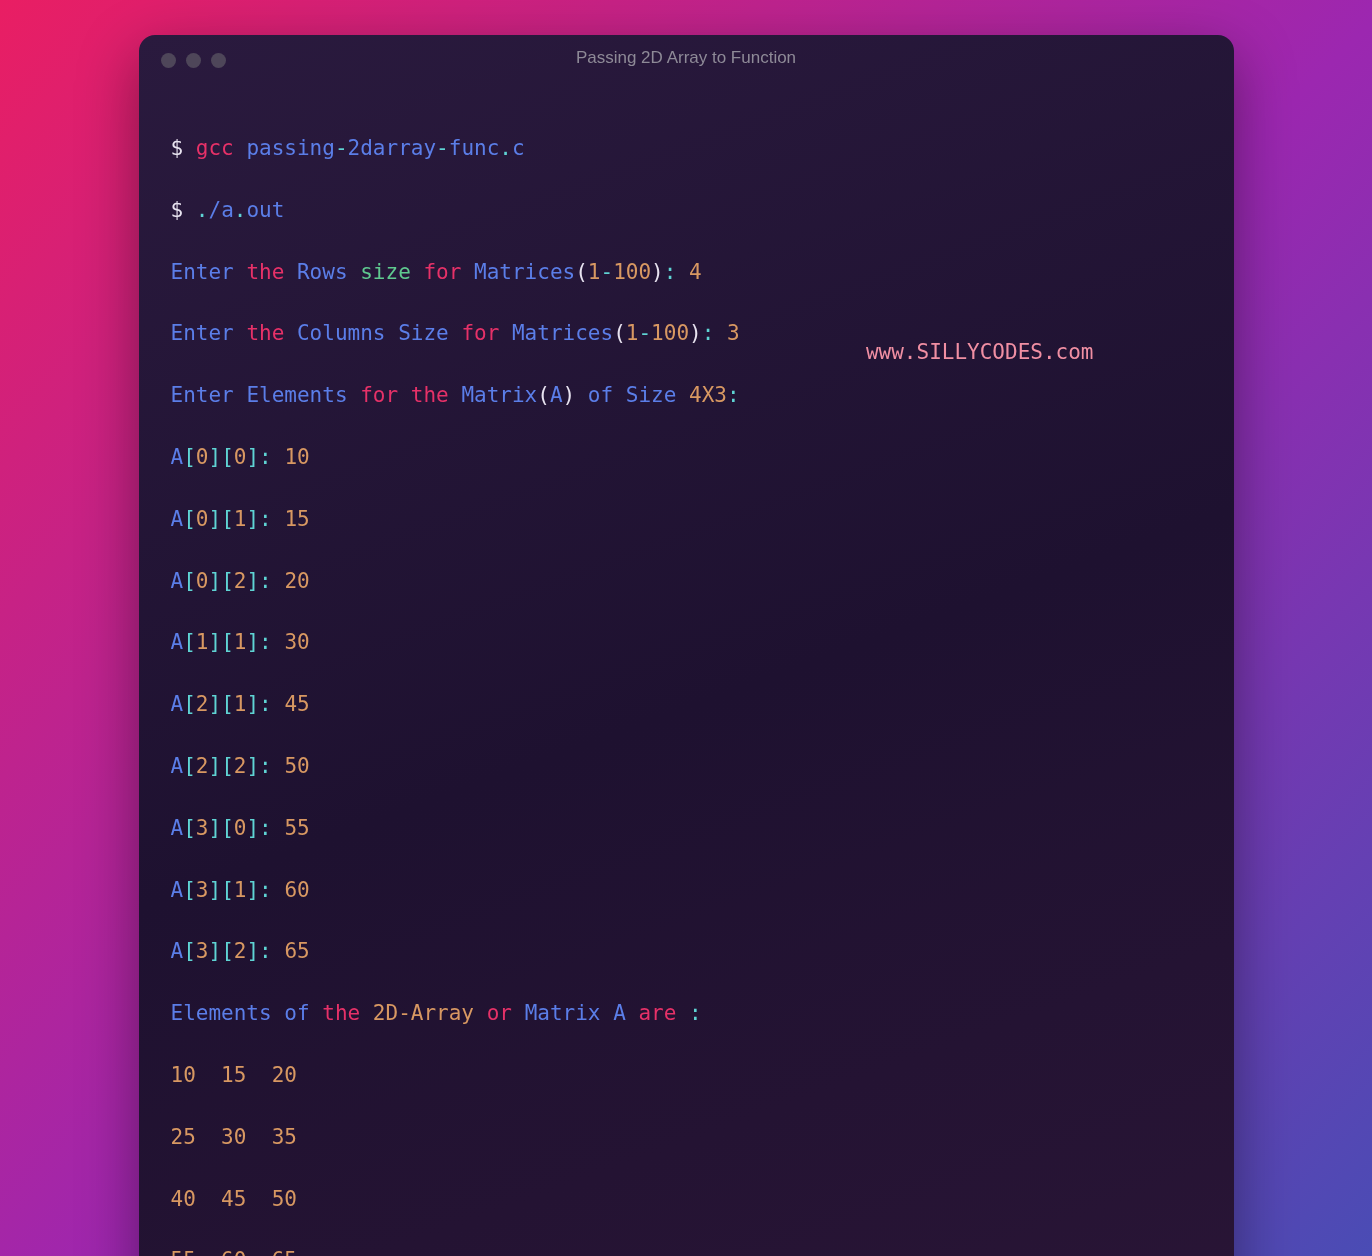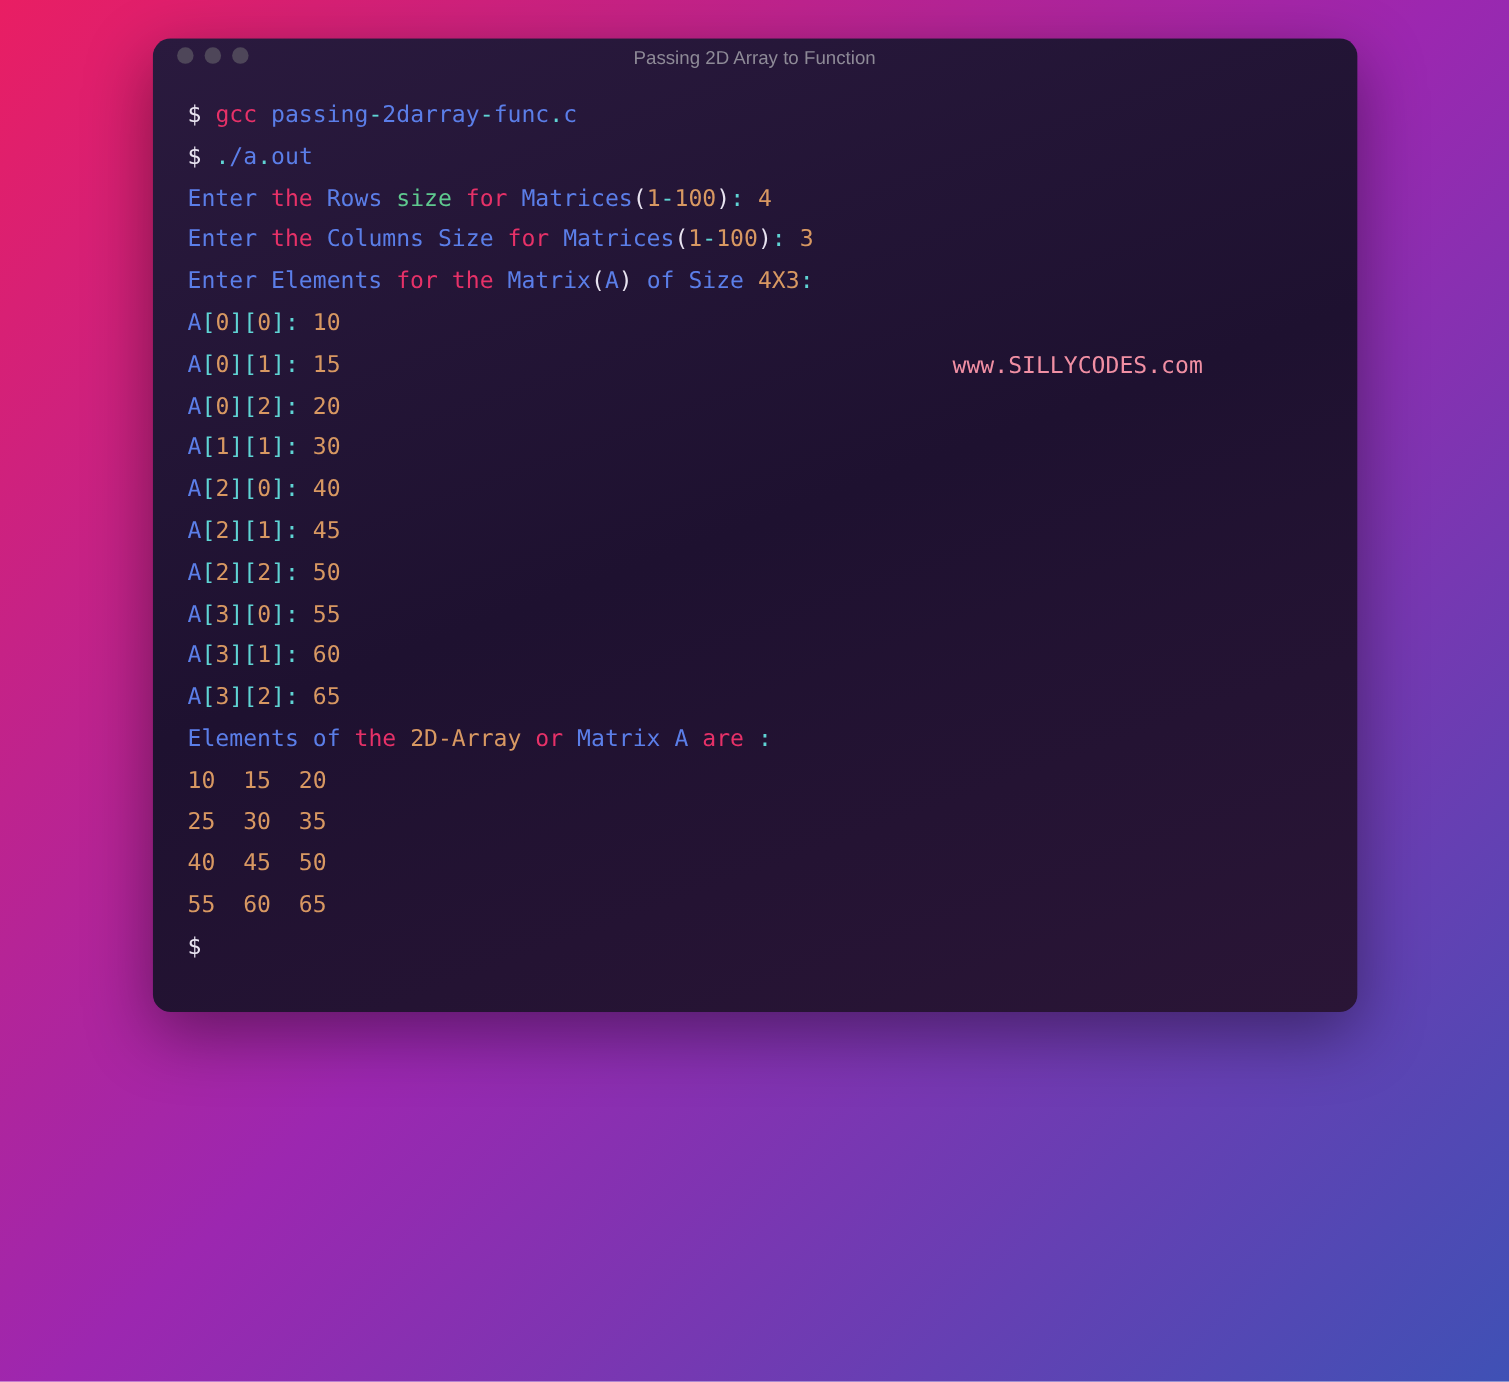--- a/index.html
+++ b/index.html
@@ -21,22 +21,22 @@
       background: linear-gradient(160deg, #2a1a3e 0%, #1e1130 50%, #2a1536 100%);
       border-radius: 16px;
       width: 100%;
       max-width: 1095px;
       box-shadow: 0 20px 60px rgba(0,0,0,0.4);
       overflow: hidden;
       position: relative;
     }
     .titlebar {
       display: flex;
-      align-items: flex-start;
-      padding: 8px 22px;
+      align-items: flex-end;
+      padding: 18px 22px;
       position: relative;
     }
     .traffic-lights {
       display: flex;
       gap: 10px;
     }
     .traffic-light {
       width: 15px;
       height: 15px;
       border-radius: 50%;
@@ -60,20 +60,21 @@
       position: absolute;
       right: 140px;
       top: 248px;
       color: #f08fa3;
       font-size: 21px;
       font-weight: 500;
       font-family: 'SF Mono', 'Monaco', monospace;
     }
     .line {
       white-space: pre;
+      margin-top: 24px;
     }
     .prompt { color: #e8e3f0; }
     .red { color: #e63168; }
     .blue { color: #5b7ee8; }
     .cyan { color: #5fd4d4; }
     .green { color: #5fc98f; }
     .num { color: #d89862; }
     .paren { color: #e8e3f0; }
   </style>
 </head>
@@ -99,21 +100,20 @@
 
     <div class="line"><span class="blue">Enter</span> <span class="red">the</span> <span class="blue">Columns</span> <span class="blue">Size</span> <span class="red">for</span> <span class="blue">Matrices</span><span class="paren">(</span><span class="num">1</span><span class="cyan">-</span><span class="num">100</span><span class="paren">)</span><span class="cyan">:</span> <span class="num">3</span></div>
 
     <div class="line"><span class="blue">Enter</span> <span class="blue">Elements</span> <span class="red">for</span> <span class="red">the</span> <span class="blue">Matrix</span><span class="paren">(</span><span class="blue">A</span><span class="paren">)</span> <span class="blue">of</span> <span class="blue">Size</span> <span class="num">4X3</span><span class="cyan">:</span></div>
 
     <div id="entries-container">
         <div class="line"><span class="blue">A</span><span class="cyan">[</span><span class="num">0</span><span class="cyan">]</span><span class="cyan">[</span><span class="num">0</span><span class="cyan">]</span><span class="cyan">:</span> <span class="num">10</span></div>
         <div class="line"><span class="blue">A</span><span class="cyan">[</span><span class="num">0</span><span class="cyan">]</span><span class="cyan">[</span><span class="num">1</span><span class="cyan">]</span><span class="cyan">:</span> <span class="num">15</span></div>
         <div class="line"><span class="blue">A</span><span class="cyan">[</span><span class="num">0</span><span class="cyan">]</span><span class="cyan">[</span><span class="num">2</span><span class="cyan">]</span><span class="cyan">:</span> <span class="num">20</span></div>
         <div class="line"><span class="blue">A</span><span class="cyan">[</span><span class="num">1</span><span class="cyan">]</span><span class="cyan">[</span><span class="num">1</span><span class="cyan">]</span><span class="cyan">:</span> <span class="num">30</span></div>
-        <div class="line"><span class="blue">A</span><span class="cyan">[</span><span class="num">2</span><span class="cyan">]</span><span class="cyan">[</span><span class="num">0</span><span class="cyan">]</span><span class="cyan">:</span> <span class="num">40</span></div>
         <div class="line"><span class="blue">A</span><span class="cyan">[</span><span class="num">2</span><span class="cyan">]</span><span class="cyan">[</span><span class="num">1</span><span class="cyan">]</span><span class="cyan">:</span> <span class="num">45</span></div>
         <div class="line"><span class="blue">A</span><span class="cyan">[</span><span class="num">2</span><span class="cyan">]</span><span class="cyan">[</span><span class="num">2</span><span class="cyan">]</span><span class="cyan">:</span> <span class="num">50</span></div>
         <div class="line"><span class="blue">A</span><span class="cyan">[</span><span class="num">3</span><span class="cyan">]</span><span class="cyan">[</span><span class="num">0</span><span class="cyan">]</span><span class="cyan">:</span> <span class="num">55</span></div>
         <div class="line"><span class="blue">A</span><span class="cyan">[</span><span class="num">3</span><span class="cyan">]</span><span class="cyan">[</span><span class="num">1</span><span class="cyan">]</span><span class="cyan">:</span> <span class="num">60</span></div>
         <div class="line"><span class="blue">A</span><span class="cyan">[</span><span class="num">3</span><span class="cyan">]</span><span class="cyan">[</span><span class="num">2</span><span class="cyan">]</span><span class="cyan">:</span> <span class="num">65</span></div>
       </div>
 
     <div class="line"><span class="blue">Elements</span> <span class="blue">of</span> <span class="red">the</span> <span class="num">2D-Array</span> <span class="red">or</span> <span class="blue">Matrix</span> <span class="blue">A</span> <span class="red">are</span> <span class="cyan">:</span></div>
 
     <div id="matrix-container">

